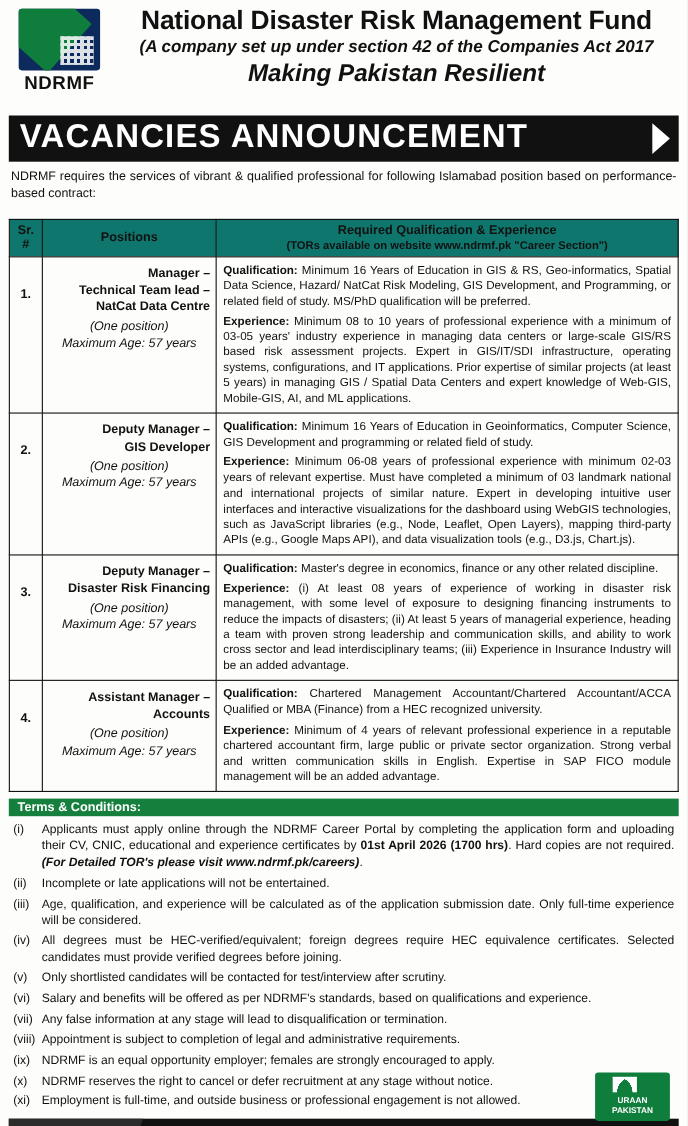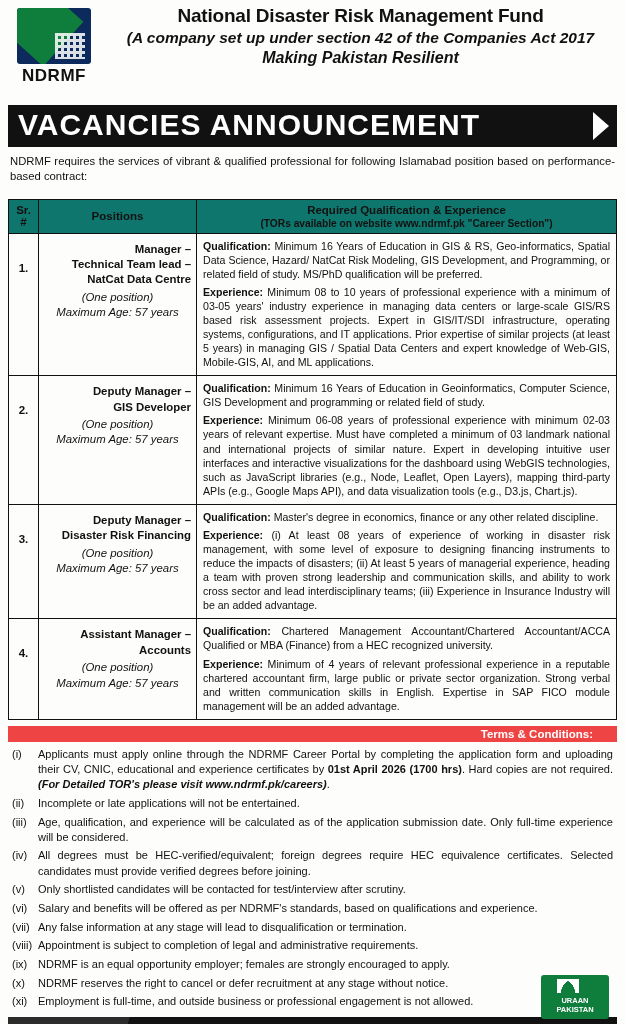--- a/index.html
+++ b/index.html
@@ -64,33 +64,33 @@
     letter-spacing: .5px;
     margin-top: 2px;
     color: #111;
   }
   .header-titles {
     flex: 1;
     text-align: center;
     padding-left: 4px;
   }
   .org-name {
-    font-size: 19px;
+    font-size: 24px;
     font-weight: bold;
     line-height: 1.08;
     letter-spacing: -0.2px;
   }
   .org-sub {
     font-size: 15.5px;
     font-weight: bold;
     font-style: italic;
     margin-top: 2px;
   }
   .org-tag {
-    font-size: 16px;
+    font-size: 22px;
     font-weight: bold;
     font-style: italic;
     margin-top: 2px;
   }
 
   
   .banner {
     background: #111;
     color: #fff;
     margin-top: 17px;
@@ -169,29 +169,28 @@
     line-height: 1.33;
     padding: 5px 6px 6px 6px;
     text-align: justify;
   }
   td.qual p { margin: 0 0 4px 0; }
   td.qual p:last-child { margin-bottom: 0; }
   td.qual b { font-weight: bold; }
 
   
   .terms-head {
-    background: #ef4444;
+    background: #15803d;
     color: #fff;
     font-size: 11.5px;
     font-weight: bold;
-    padding: 2px 24px;
+    padding: 2px 8px;
     margin-top: 6px;
     display: inline-block;
     width: 100%;
-    text-align: right;
   }
   ol.terms {
     list-style: none;
     margin: 5px 0 0 0;
     padding: 0;
   }
   ol.terms li {
     display: flex;
     font-size: 11px;
     line-height: 1.38;

